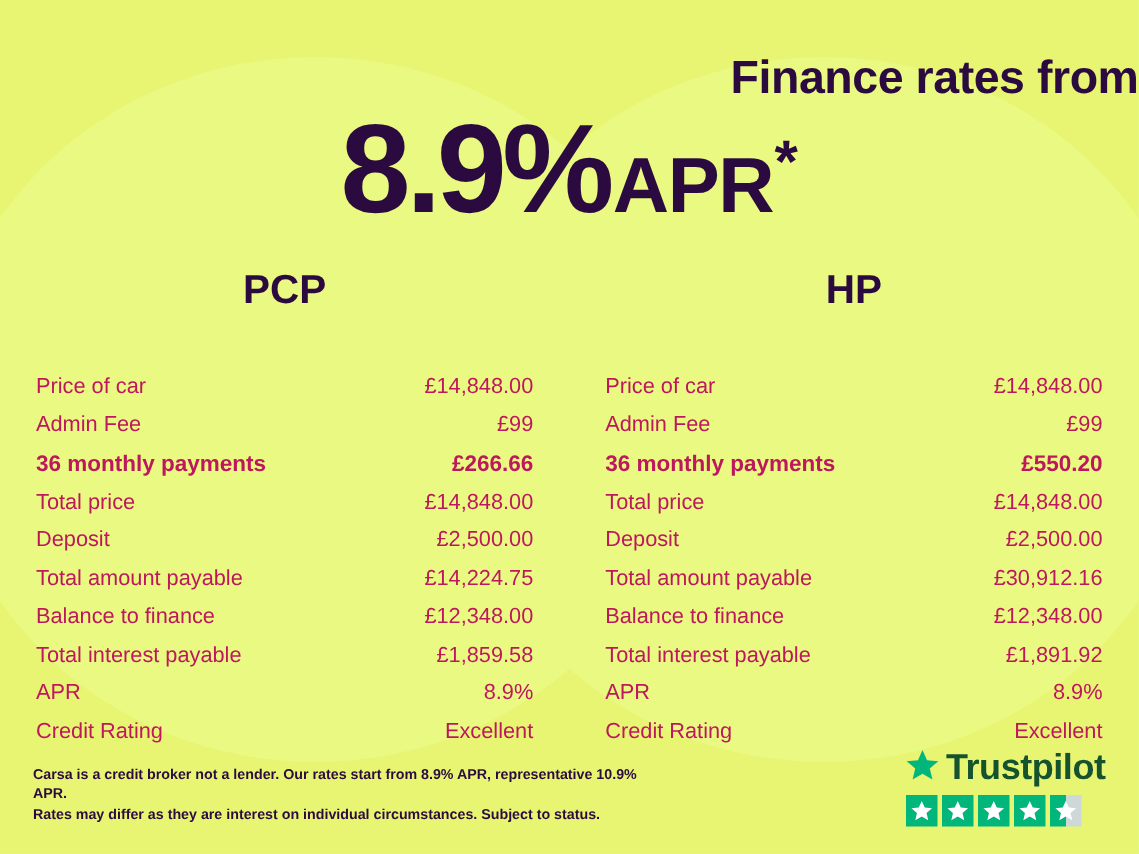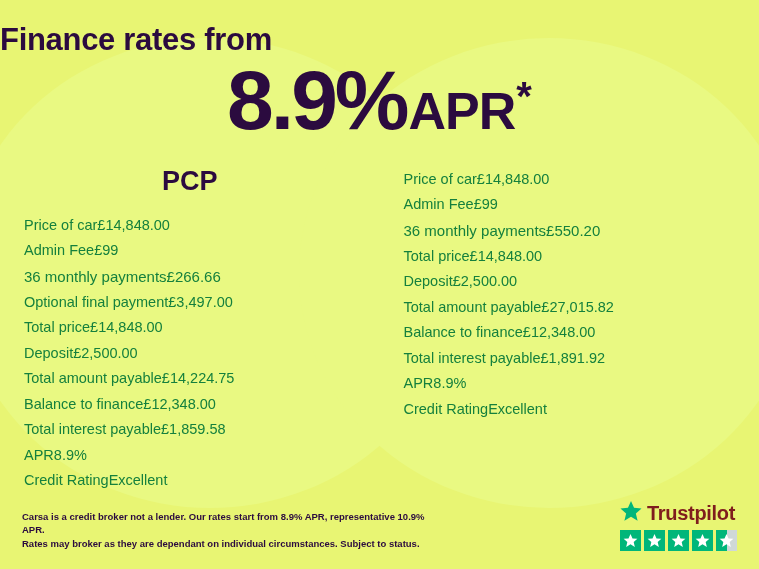--- a/index.html
+++ b/index.html
@@ -27,26 +27,26 @@
     background: #e9f982;
   }
   .blob.right {
     width: 500px; height: 470px;
     right: -40px; top: 38px;
     background: #e9f982;
   }
   .content { position: relative; z-index: 2; width: 759px; height: 569px; }
 
   .headline {
-    text-align: left;
+    text-align: right;
     font-size: 31px;
     font-weight: bold;
     letter-spacing: -0.3px;
     color: #2b0b3f;
-    padding-top: 22px;
+    padding-top: 34px;
   }
   .rate-row {
     display: flex;
     align-items: baseline;
     justify-content: center;
     margin-top: -2px;
   }
   .rate-big {
     font-size: 84px;
     font-weight: bold;
@@ -73,31 +73,32 @@
   .columns {
     display: flex;
     margin-top: 22px;
   }
   .col { width: 50%; padding: 0 24px; }
   .col-title {
     text-align: center;
     font-size: 27px;
     font-weight: bold;
     color: #2b0b3f;
-    margin-bottom: 15px;
+    margin-bottom: 36px;
   }
   .table { width: 100%; }
   .row {
     display: flex;
+    justify-content: space-between;
     font-size: 14.5px;
     line-height: 1.0;
     padding: 5.5px 0;
-    color: #15803d;
-  }
-  .row.bold { font-weight: normal; font-size: 15px; }
+    color: #be185d;
+  }
+  .row.bold { font-weight: bold; font-size: 15px; }
   .row .label { white-space: nowrap; }
   .row .value { white-space: nowrap; text-align: right; }
 
   .footer {
     position: absolute;
     left: 0; bottom: 0;
     width: 759px;
     padding: 0 22px 18px 22px;
     display: flex;
     align-items: flex-end;
@@ -110,21 +111,21 @@
     color: #2b0b3f;
     max-width: 420px;
   }
   .trustpilot {
     display: flex;
     flex-direction: column;
     align-items: flex-start;
     gap: 4px;
   }
   .tp-top { display: flex; align-items: center; gap: 5px; }
-  .tp-name { font-size: 20px; font-weight: bold; color: #7f1d1d; letter-spacing: -0.3px; }
+  .tp-name { font-size: 24px; font-weight: bold; color: #14532d; letter-spacing: -0.3px; }
   .tp-stars { display: flex; gap: 3px; }
   .tp-star {
     width: 21px; height: 21px;
     background: #00b67a;
     display: flex; align-items: center; justify-content: center;
   }
   .tp-star.half {
     background: linear-gradient(to right, #00b67a 50%, #cfd8d8 50%);
   }
   .tp-star svg { display: block; }
@@ -156,24 +157,20 @@
         </div>
         <div class="row">
           <span class="label">Admin Fee</span>
           <span class="value">£99</span>
         </div>
         <div class="row bold">
           <span class="label">36 monthly payments</span>
           <span class="value">£266.66</span>
         </div>
         <div class="row">
-          <span class="label">Optional final payment</span>
-          <span class="value">£3,497.00</span>
-        </div>
-        <div class="row">
           <span class="label">Total price</span>
           <span class="value">£14,848.00</span>
         </div>
         <div class="row">
           <span class="label">Deposit</span>
           <span class="value">£2,500.00</span>
         </div>
         <div class="row">
           <span class="label">Total amount payable</span>
           <span class="value">£14,224.75</span>
@@ -191,20 +188,21 @@
           <span class="value">8.9%</span>
         </div>
         <div class="row">
           <span class="label">Credit Rating</span>
           <span class="value">Excellent</span>
         </div>
       </div>
     </div>
 
     <div class="col">
+      <div class="col-title">HP</div>
       <div class="table">
         <div class="row">
           <span class="label">Price of car</span>
           <span class="value">£14,848.00</span>
         </div>
         <div class="row">
           <span class="label">Admin Fee</span>
           <span class="value">£99</span>
         </div>
         <div class="row bold">
@@ -214,21 +212,21 @@
         <div class="row">
           <span class="label">Total price</span>
           <span class="value">£14,848.00</span>
         </div>
         <div class="row">
           <span class="label">Deposit</span>
           <span class="value">£2,500.00</span>
         </div>
         <div class="row">
           <span class="label">Total amount payable</span>
-          <span class="value">£27,015.82</span>
+          <span class="value">£30,912.16</span>
         </div>
         <div class="row">
           <span class="label">Balance to finance</span>
           <span class="value">£12,348.00</span>
         </div>
         <div class="row">
           <span class="label">Total interest payable</span>
           <span class="value">£1,891.92</span>
         </div>
         <div class="row">
@@ -240,21 +238,21 @@
           <span class="value">Excellent</span>
         </div>
       </div>
     </div>
 
   </div>
 
   <div class="footer">
     <div class="disclaimer">
       <div>Carsa is a credit broker not a lender. Our rates start from 8.9% APR, representative 10.9% APR.</div>
-      <div>Rates may broker as they are dependant on individual circumstances. Subject to status.</div>
+      <div>Rates may differ as they are interest on individual circumstances. Subject to status.</div>
     </div>
     <div class="trustpilot">
       <div class="tp-top">
         <span>
           <svg width="22" height="22" viewBox="0 0 24 24">
               <polygon points="12,1 15.3,8.5 23.5,9.2 17.3,14.6 19.2,22.6 12,18.3 4.8,22.6 6.7,14.6 0.5,9.2 8.7,8.5" fill="#00b67a"></polygon>
             </svg>
         </span>
         <span class="tp-name">Trustpilot</span>
       </div>

